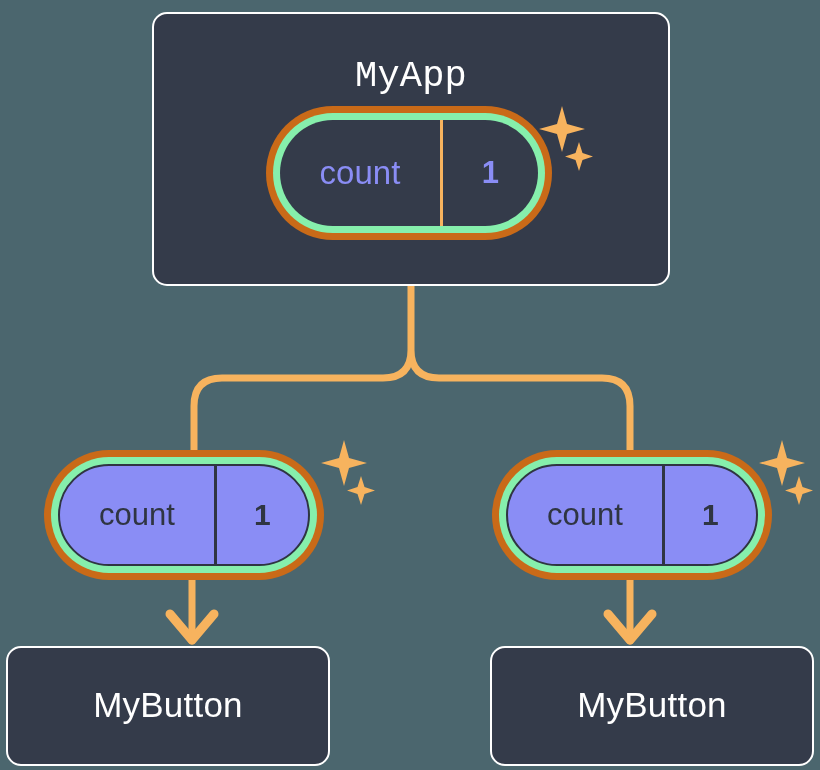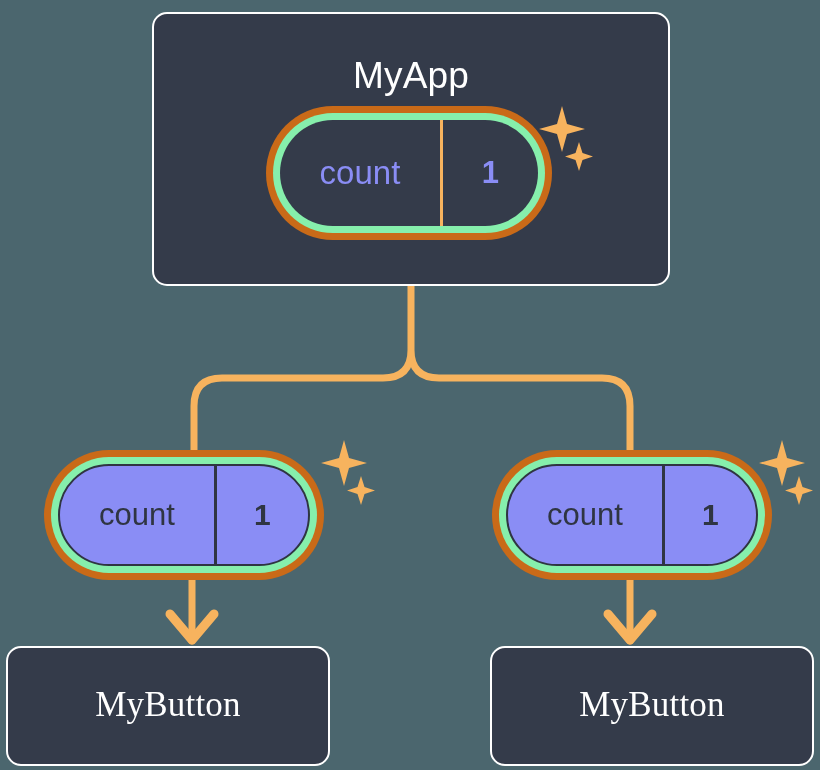--- a/index.html
+++ b/index.html
@@ -47,39 +47,39 @@
     text-align: center;
     color: #ffffff;
     letter-spacing: .2px;
   }
 
   #card-myapp {
     left: 152px;
     top: 12px;
     width: 518px;
     height: 274px;
+    font-family: Liberation Mono, monospace;
   }
   #card-myapp .card-title {
     top: 40px;
     font-size: 37px;
     line-height: 44px;
   }
 
   .card-button {
     width: 324px;
     height: 120px;
     top: 646px;
   }
   #card-button-left  { left: 6px; }
   #card-button-right { left: 490px; }
   .card-button .card-title {
     top: 35px;
     font-size: 35px;
     line-height: 44px;
-    font-family: Liberation Serif, serif;
   }
 
   
   .pill {
     position: absolute;
     box-sizing: border-box;
     border-radius: 999px;
     z-index: 3;
     
     background: #c96a18;

